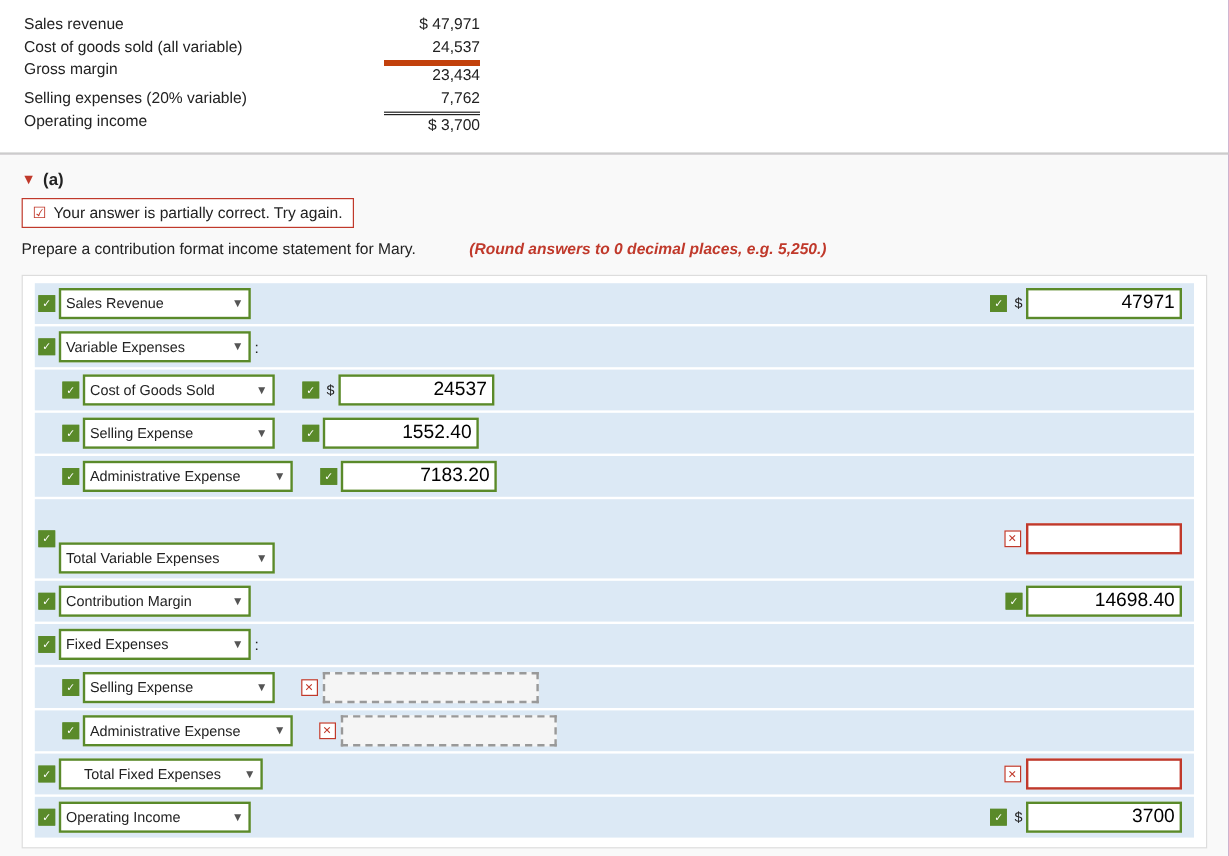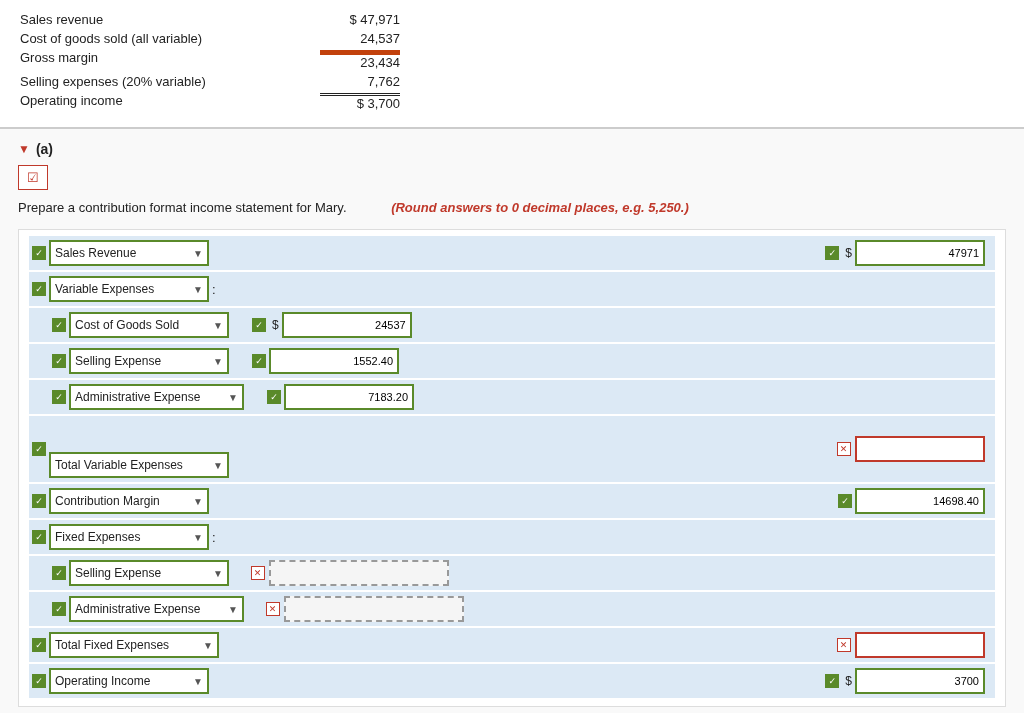--- a/index.html
+++ b/index.html
@@ -152,21 +152,21 @@
     .dollar-sign {
       font-size: 12px;
       margin: 0 3px;
     }
 
     .input-field {
       border: 2px solid #5a8a2a;
       background: #fff;
       height: 26px;
       padding: 2px 4px;
-      font-size: 11px;
+      font-size: 16px;
       text-align: right;
       width: 130px;
     }
 
     .input-field.error {
       border: 2px solid #c0392b;
       background: #fff;
     }
 
     .input-field.dashed {
@@ -228,20 +228,21 @@
 
   <div class="section-a">
 
     <div class="section-header">
       <span class="triangle-icon">▼</span>
       <span class="section-label">(a)</span>
     </div>
 
     <div class="partial-correct-box">
       <span class="check-icon-red">☑</span>
+      <span class="partial-text">Your answer is partially correct.  Try again.</span>
     </div>
 
     <p class="instruction-text">
       <span>Prepare a contribution format income statement for Mary. </span><span class="instruction-bold-red">(Round answers to 0 decimal places, e.g. 5,250.)</span>
     </p>
 
     <div class="form-area">
 
       <div class="form-row">
         <div class="checkbox-cell">
@@ -402,21 +403,21 @@
           <div class="cb-x">✕</div>
         </div>
         <input type="text" class="input-field dashed" value="" style="">
         <div class="spacer"></div>
       </div>
 
       <div class="form-row">
         <div class="checkbox-cell">
           <div class="cb-checked">✓</div>
         </div>
-        <div class="dropdown-field" style="min-width:170px;">
+        <div class="dropdown-field" style="min-width:170px;text-align:center;">
           <span class="field-label">Total Fixed Expenses</span>
           <span class="dropdown-arrow">▼</span>
         </div>
         <div class="spacer"></div>
         <div class="row-right">
           <div class="checkbox-cell">
             <div class="cb-x">✕</div>
           </div>
           <input type="text" class="input-field error" value="" style="">
         </div>

